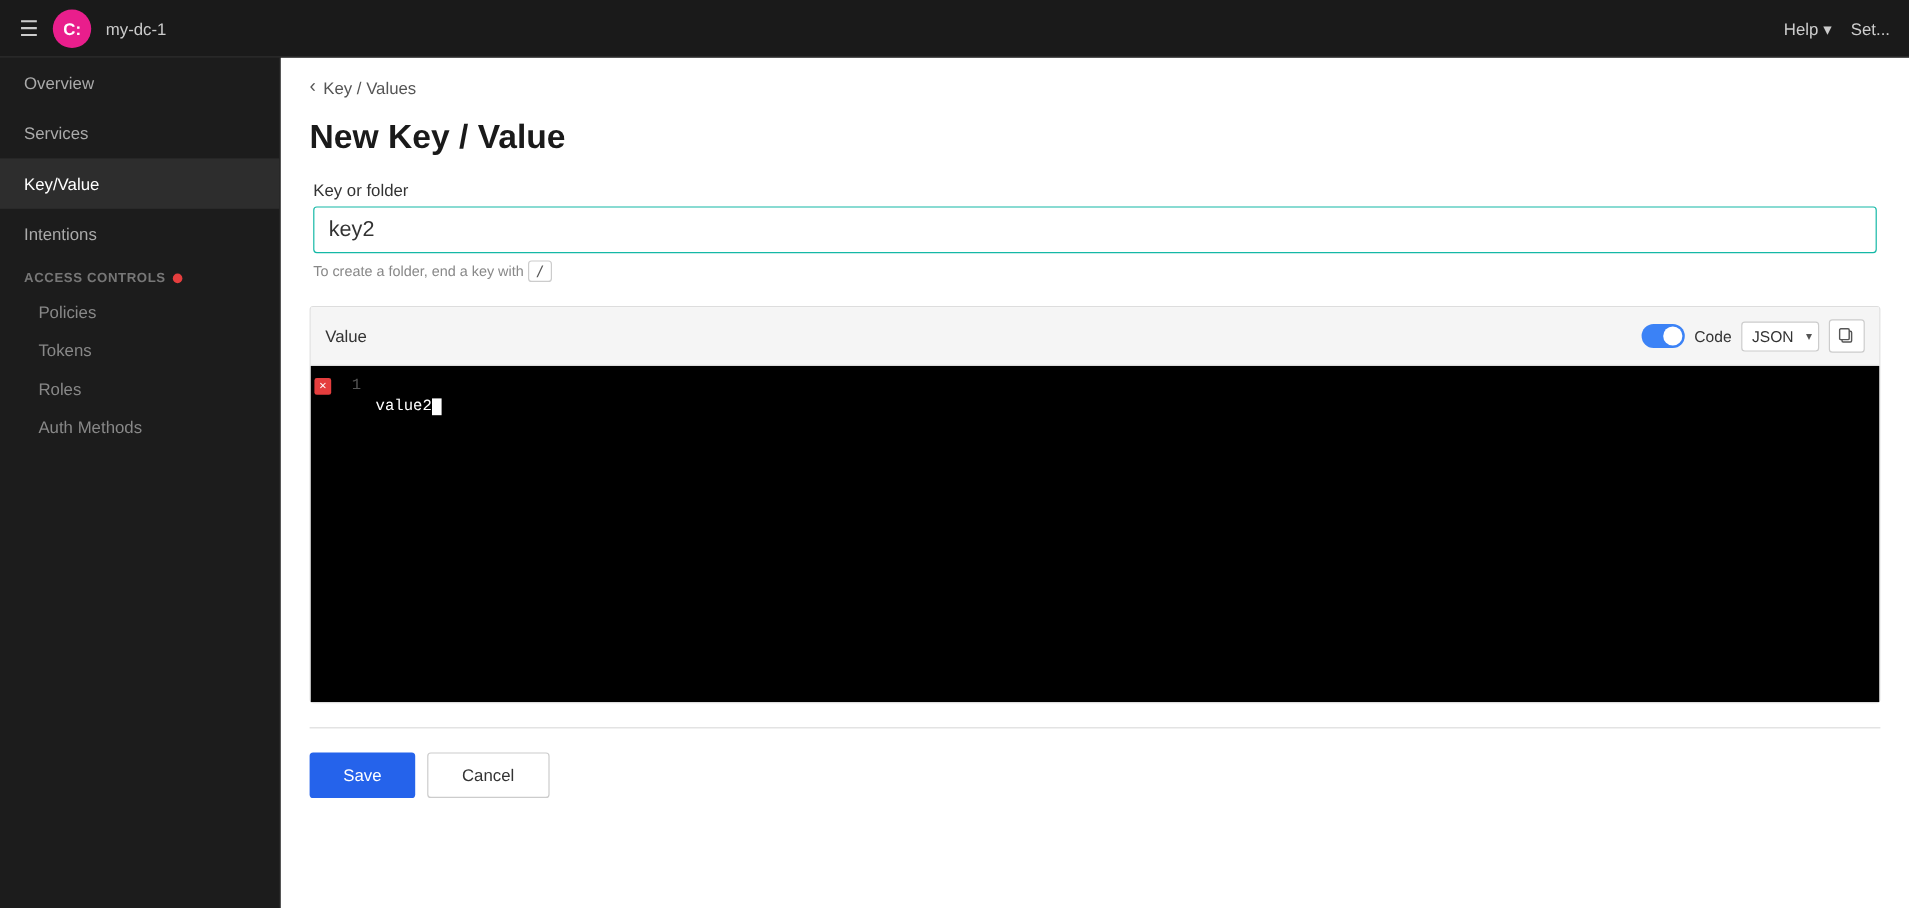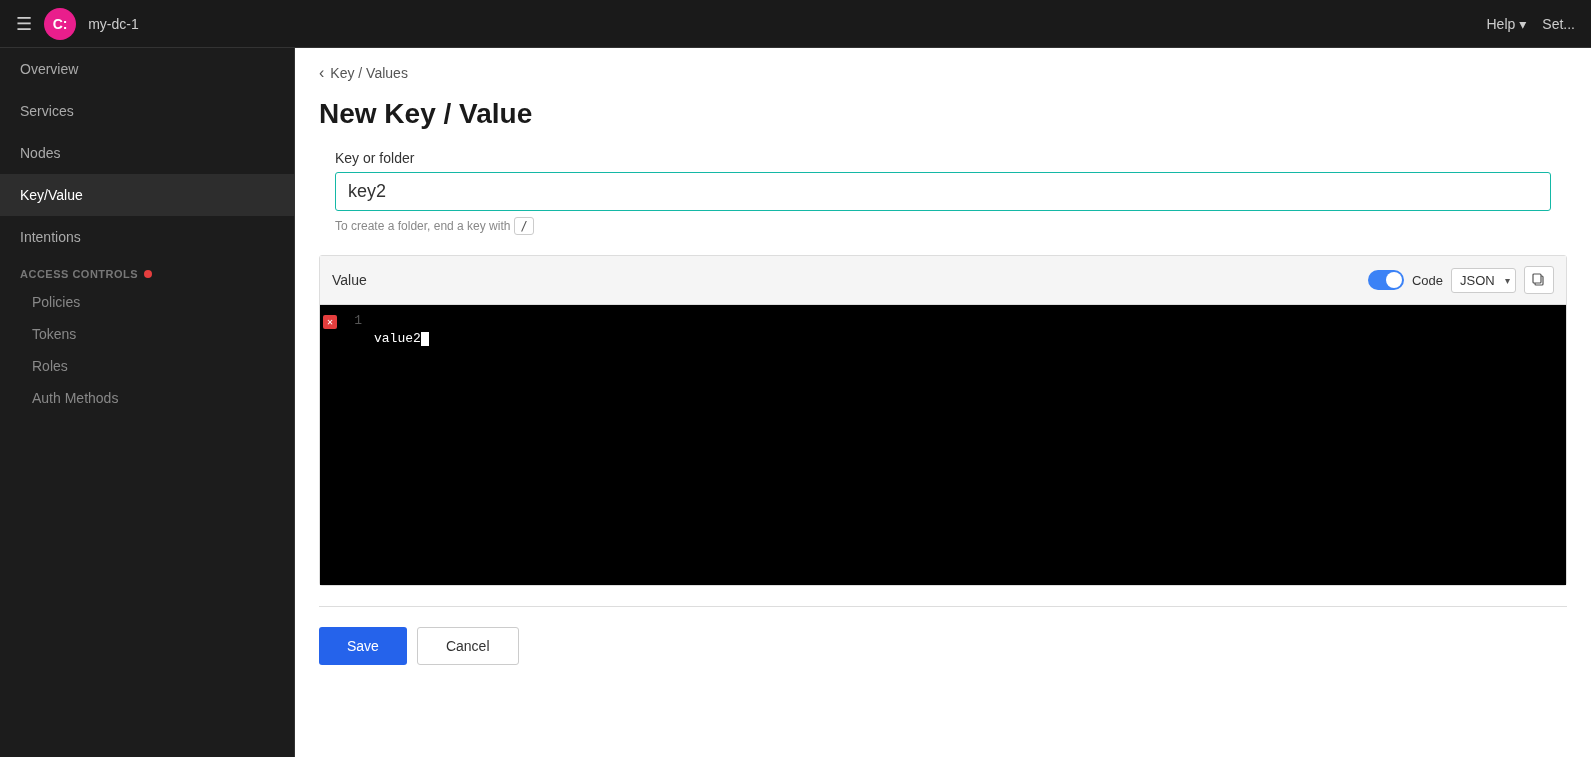--- a/index.html
+++ b/index.html
@@ -20,21 +20,21 @@
     }
     .dc-name { color: #ccc; font-size: 14px; }
     .topnav-right { display: flex; align-items: center; gap: 16px; }
     .help-btn { color: #ccc; font-size: 14px; cursor: pointer; display: flex; align-items: center; gap: 4px; }
     .settings-btn { color: #ccc; font-size: 14px; cursor: pointer; }
 
     
     .main-layout { display: flex; flex: 1; overflow: hidden; }
 
     
-    .sidebar { width: 295px; background: #1c1c1c; border-right: 1px solid #333; flex-shrink: 0; overflow-y: auto; }
+    .sidebar { width: 234px; background: #1c1c1c; border-right: 1px solid #333; flex-shrink: 0; overflow-y: auto; }
     .sidebar-item {
       display: flex; align-items: center; padding: 10px 20px;
       color: #aaa; font-size: 14px; cursor: pointer; height: 42px;
     }
     .sidebar-item.active { background: #2d2d2d; color: #fff; }
     .sidebar-section-label {
       padding: 10px 20px 6px; color: #777; font-size: 11px; font-weight: 600;
       letter-spacing: 0.5px; text-transform: uppercase; display: flex; align-items: center; gap: 6px;
     }
     .dot-red { width: 8px; height: 8px; border-radius: 50%; background: #e53e3e; display: inline-block; }
@@ -51,21 +51,21 @@
       display: flex; align-items: center; gap: 6px; padding: 16px 24px 8px;
       font-size: 14px; color: #555;
     }
     .breadcrumb-back { cursor: pointer; color: #555; font-size: 16px; }
     .breadcrumb-text { color: #555; }
 
     
     .page-title { font-size: 28px; font-weight: 600; color: #1a1a1a; padding: 8px 24px 20px; }
 
     
-    .form-area { padding: 0 40px; }
+    .form-area { padding: 0 27px; }
     .field-label { font-size: 14px; color: #333; margin-bottom: 6px; }
     .text-input {
       width: 100%; border: 1px solid #14b8a6; border-radius: 3px;
       padding: 8px 12px; font-size: 18px; color: #333; outline: none;
     }
     .hint-text { font-size: 12px; color: #888; margin-top: 6px; display: flex; align-items: center; gap: 4px; }
     .hint-code {
       background: #fff; border: 1px solid #ccc; border-radius: 3px;
       padding: 1px 5px; font-family: monospace; font-size: 12px; color: #555;
     }
@@ -157,23 +157,20 @@
 </div>
 
 <div class="main-layout">
 
   <div class="sidebar">
     <div class="sidebar-item">
       <span>Overview</span>
     </div>
     <div class="sidebar-item">
       <span>Services</span>
-    </div>
-    <div class="sidebar-item">
-      <span>Nodes</span>
     </div>
     <div class="sidebar-item active">
       <span>Key/Value</span>
     </div>
     <div class="sidebar-item">
       <span>Intentions</span>
     </div>
     <div class="sidebar-section-label">
       <span>ACCESS CONTROLS</span>
       <span class="dot-red"></span>

